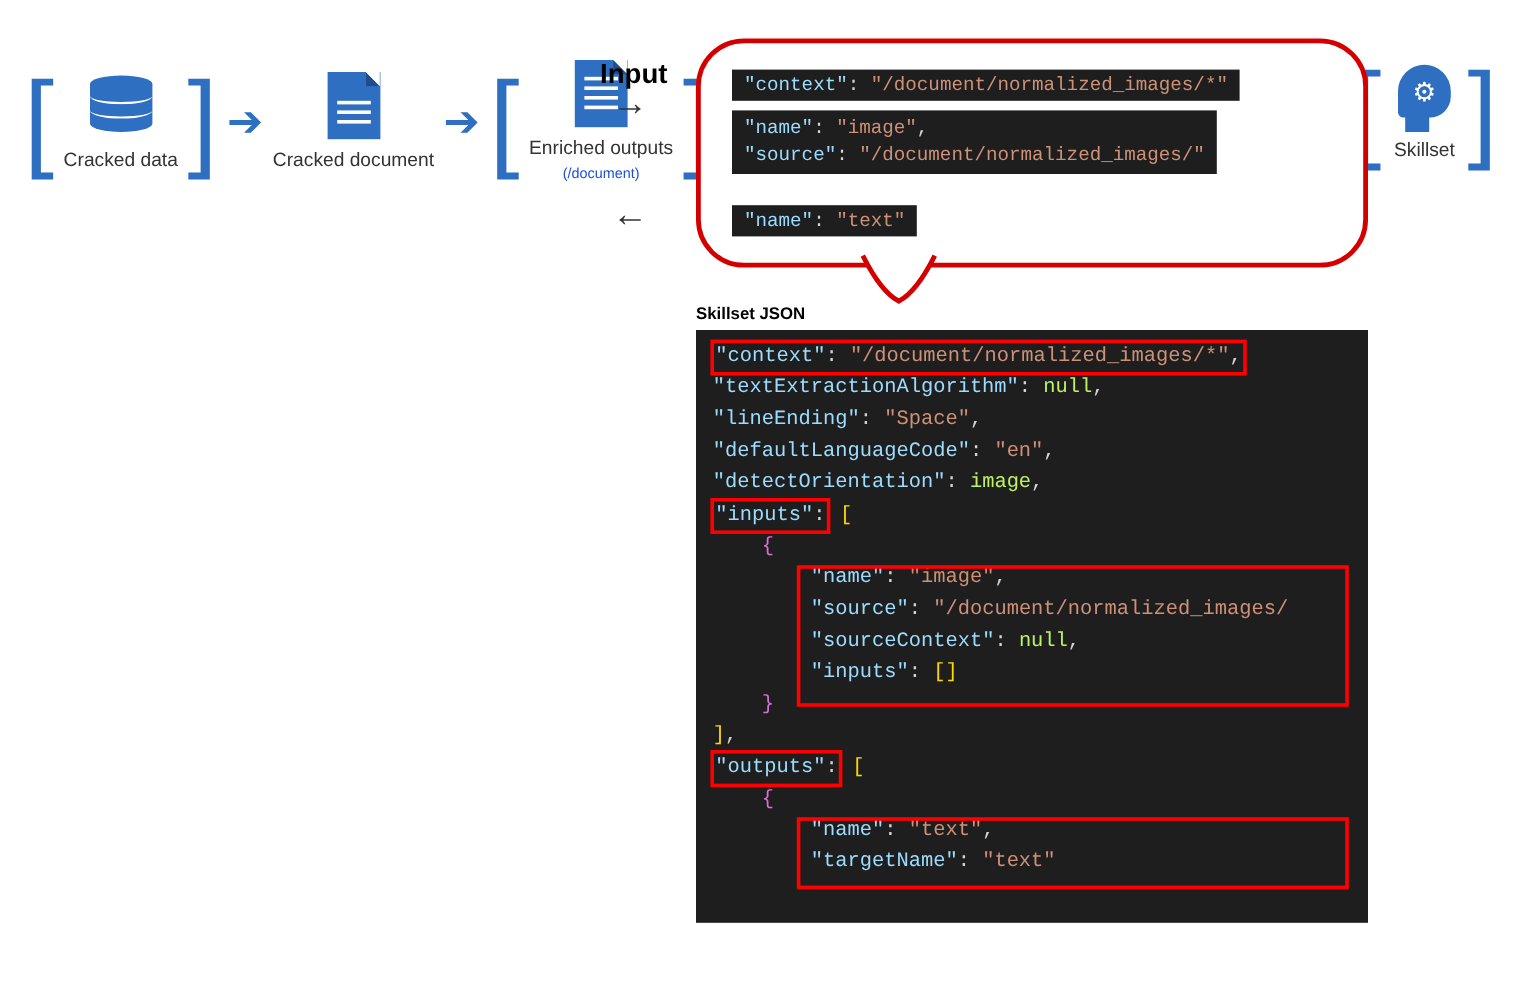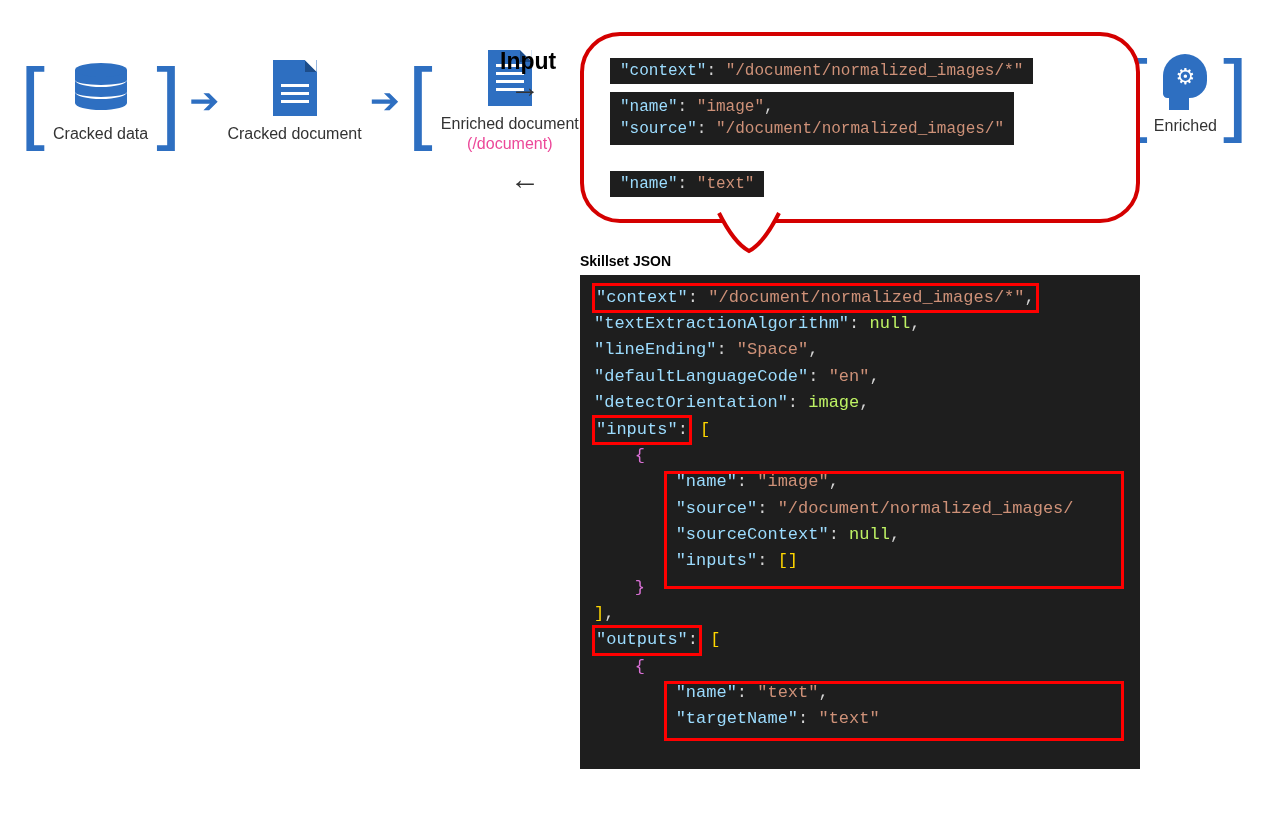--- a/index.html
+++ b/index.html
@@ -2,21 +2,21 @@
 <html><head>
 <meta charset="utf-8">
 <style>
   * { box-sizing: border-box; margin: 0; padding: 0; }
   body { font-family: "Segoe UI", Arial, sans-serif; background: #fff; width: 1268px; height: 820px; position: relative; }
 
   
   .flow { position: absolute; top: 48px; left: 20px; right: 20px; display: flex; align-items: center; gap: 8px; }
   .node { display: flex; flex-direction: column; align-items: center; gap: 6px; }
   .node-label { font-size: 16px; color: #333; text-align: center; line-height: 1.25; }
-  .node-label .sub { color: #ec4899; font-size: 16px; }
+  .node-label .sub { color: #1d4ed8; font-size: 12px; }
   .bracket { color: #2e6fc1; font-size: 90px; font-weight: 200; line-height: 1; user-select: none; }
   .arrow { color: #2e6fc1; font-size: 36px; line-height: 1; }
 
   
   .icon { width: 60px; height: 60px; display: flex; align-items: center; justify-content: center; }
   .db-cyl { width: 52px; height: 50px; position: relative; }
   .db-cyl .top { width: 52px; height: 14px; background: #2e6fc1; border-radius: 50%; position: absolute; top: 0; }
   .db-cyl .body { width: 52px; height: 40px; background: #2e6fc1; position: absolute; top: 7px; border-radius: 0 0 26px 26px / 0 0 7px 7px; }
   .db-cyl .ring { width: 52px; height: 14px; border-bottom: 2px solid #fff; border-radius: 50%; position: absolute; }
   .db-cyl .r1 { top: 10px; }
@@ -100,21 +100,21 @@
       <div class="doc-icon">
         <div class="fold"></div>
           <div class="fold2"></div>
         <div class="line l1" style="top:14px"></div>
         <div class="line l2" style="top:22px"></div>
         <div class="line l3" style="top:30px"></div>
         <div class="line" style="top:38px;left:8px;right:8px"></div>
       </div>
     </div>
     <div class="node-label">
-      <span>Enriched document</span><br>
+      <span>Enriched outputs</span><br>
       <span class="sub">(/document)</span>
     </div>
   </div>
   <span class="bracket">]</span>
 </div>
 
 <div class="io-labels">
   <span>Input</span>
   <span>Space</span>
 </div>
@@ -126,21 +126,21 @@
 <div style="position:absolute; right:20px; top:48px; display:flex; align-items:center; gap:6px;">
   <span class="bracket">[</span>
   <div class="node">
     <div class="icon">
       <div class="head-icon">
         <div class="head"></div>
           <div class="neck"></div>
         <div class="gear">⚙</div>
       </div>
     </div>
-    <div class="node-label">Enriched</div>
+    <div class="node-label">Skillset</div>
   </div>
   <span class="bracket">]</span>
 </div>
 
 <div class="center-col">
   <div class="callout">
     <div class="code-snip"><span class="k">"context"</span><span class="p">: </span><span class="s">"/document/normalized_images/*"</span></div><br>
     <div class="code-snip" style="line-height:1.4"><span class="k">"name"</span><span class="p">: </span><span class="s">"image"</span><span class="p">,</span><br><span class="k">"source"</span><span class="p">: </span><span class="s">"/document/normalized_images/"</span></div>
     <div style="height:18px"></div>
     <div class="code-snip"><span class="k">"name"</span><span class="p">: </span><span class="s">"text"</span></div>

